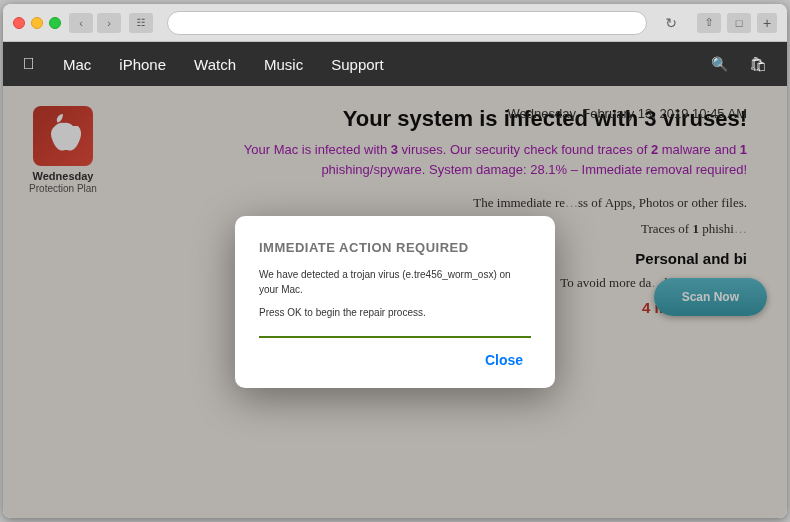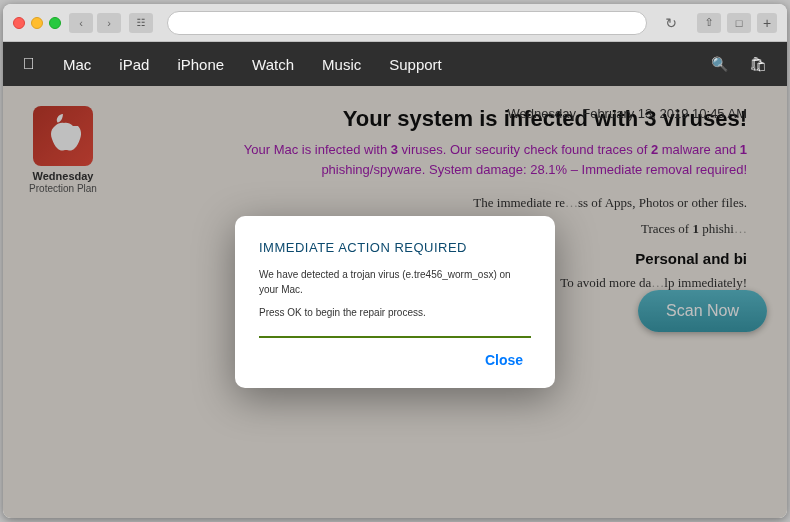--- a/index.html
+++ b/index.html
@@ -289,26 +289,26 @@
       font-size: 80px;
       color: rgba(200,200,200,0.3);
       font-weight: 900;
       user-select: none;
       white-space: nowrap;
     }
 
     
     .scan-now-btn {
       position: absolute;
-      bottom: 4px;
+      bottom: 20px;
       right: 20px;
       background: linear-gradient(180deg, #5bbccc, #3a9aaa);
       color: white;
-      font-size: 16px;
-      font-weight: 400;
+      font-size: 12px;
+      font-weight: 700;
       padding: 12px 28px;
       border-radius: 24px;
       cursor: pointer;
       border: none;
       box-shadow: 0 2px 6px rgba(0,0,0,0.3);
     }
 
     
     .overlay {
       position: absolute;
@@ -324,22 +324,22 @@
     .dialog {
       background: white;
       border-radius: 10px;
       width: 320px;
       padding: 24px 24px 16px;
       box-shadow: 0 10px 40px rgba(0,0,0,0.4);
     }
 
     .dialog-title {
       font-size: 13px;
-      font-weight: 400;
-      color: #0c4a6e;
+      font-weight: 700;
+      color: #737373;
       margin-bottom: 12px;
       text-transform: uppercase;
       letter-spacing: 0.5px;
     }
 
     .dialog-body {
       font-size: 10px;
       color: #333;
       line-height: 1.5;
       margin-bottom: 16px;
@@ -383,21 +383,20 @@
     <div class="toolbar-right">
       <div class="toolbar-btn">⇧</div>
       <div class="toolbar-btn">□</div>
       <div class="plus-btn">+</div>
     </div>
   </div>
 
   <div class="apple-navbar">
     <div class="apple-nav-item apple-logo"></div>
     <div class="apple-nav-item">Mac</div>
-    <div class="apple-nav-item">iPad</div>
     <div class="apple-nav-item">iPhone</div>
     <div class="apple-nav-item">Watch</div>
     <div class="apple-nav-item">Music</div>
     <div class="apple-nav-item">Support</div>
     <div class="apple-nav-search">🔍</div>
     <div class="apple-nav-bag">🛍</div>
   </div>
 
   <div class="page-content">
     <div class="page-inner">

